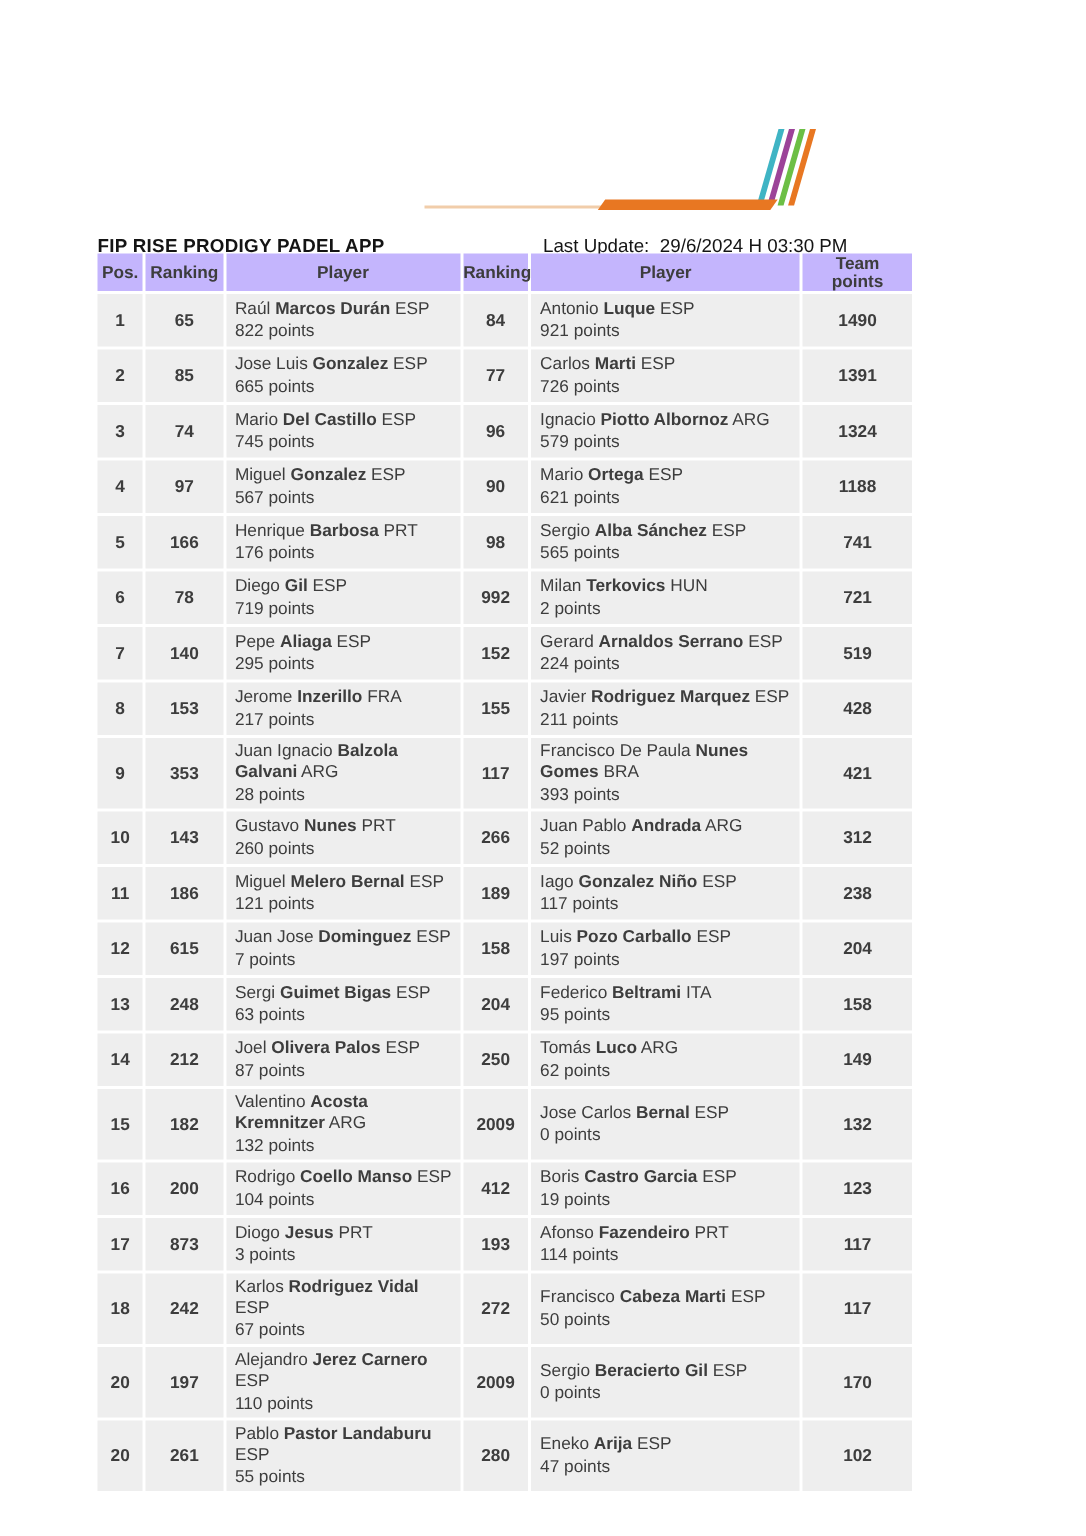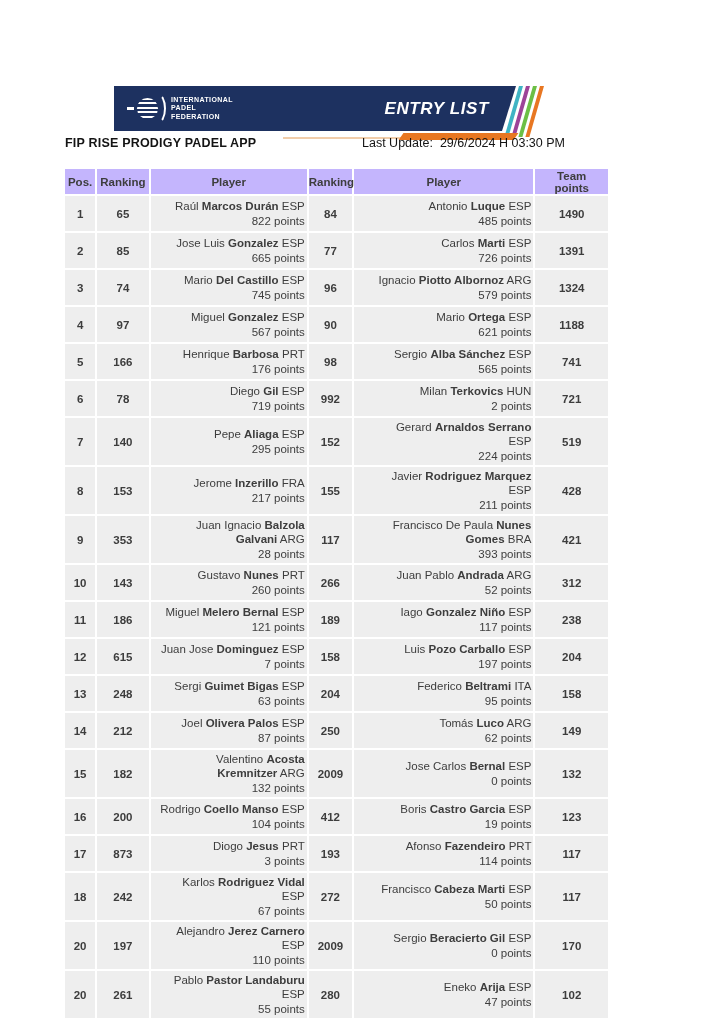--- a/index.html
+++ b/index.html
@@ -39,56 +39,43 @@
   .st-purple { background:#9c4398; }
   .st-green  { background:#6cbf45; }
   .st-orange { background:#e87722; }
 
   
   .u-thin  { position:absolute; left:283px; top:137px; width:125px; height:2px; background:#f1cdaa; }
   .u-block { position:absolute; left:401px; top:133px; width:115px; height:7px; background:#e87722;
     transform:skewX(-35deg); }
 
   
-  .title-row { position:absolute; left:65px; top:136px; width:545px; height:16px; }
+  .title-row { position:absolute; left:65px; top:157px; width:545px; height:16px; }
   .event-title { position:absolute; left:0; top:0; font-size:12.5px; font-weight:bold; color:#141414; letter-spacing:0.2px; }
   .last-update { position:absolute; left:297px; top:0; font-size:12.5px; color:#141414; }
   .last-update .lbl { margin-right:7px; }
 
   
   .tablewrap { position:absolute; left:63px; top:167px; width:547px; }
   table { width:100%; border-collapse:separate; border-spacing:2px; table-layout:fixed; font-size:11.5px; color:#3d3d3d; }
   thead td { background:#c4b5fd; font-weight:bold; text-align:center; vertical-align:middle; height:25px; line-height:12px; padding:0; }
   thead td.c-team-h { padding:0 9px; }
   tbody td { background:#eeeeee; vertical-align:middle; height:31px; padding:0; }
   td.c-pos, td.c-rank, td.c-team { text-align:center; font-weight:bold; }
-  td.c-player { text-align:right; padding:2px 2px 2px 6px; }
-  td.c-player.p2 { padding-left:18px; }
+  td.c-player { text-align:left; padding:2px 2px 2px 6px; }
+  td.c-player.p2 { }
   .pname { line-height:14px; }
   .pname .sur { font-weight:bold; }
   .ppts { line-height:14px; margin-top:1px; }
 </style>
 </head>
 <body>
 
 <div class="page">
 
-  <div class="banner">
-    <div class="logo">
-      <div class="ipf-dash"></div>
-      <div class="ipf-ball"></div>
-      <div class="ipf-arc"></div>
-      <div class="logo-text">
-        <span>INTERNATIONAL</span>
-        <span>PADEL</span>
-        <span>FEDERATION</span>
-      </div>
-    </div>
-    <div class="entry-list">ENTRY LIST</div>
-  </div>
   <div class="stripes">
     <span class="st-teal"></span>
     <span class="st-purple"></span>
     <span class="st-green"></span>
     <span class="st-orange"></span>
   </div>
   <div class="u-thin"></div>
   <div class="u-block"></div>
 
   <div class="title-row">
@@ -122,21 +109,21 @@
     <tr>
       <td class="c-pos">1</td>
       <td class="c-rank r1">65</td>
       <td class="c-player p1">
         <div class="pname"><span class="pre">Raúl</span> <span class="sur">Marcos Durán</span> <span class="cc">ESP</span></div>
         <div class="ppts">822 points</div>
       </td>
       <td class="c-rank r2">84</td>
       <td class="c-player p2">
         <div class="pname"><span class="pre">Antonio</span> <span class="sur">Luque</span> <span class="cc">ESP</span></div>
-        <div class="ppts">485 points</div>
+        <div class="ppts">921 points</div>
       </td>
       <td class="c-team">1490</td>
     </tr>
 
     <tr>
       <td class="c-pos">2</td>
       <td class="c-rank r1">85</td>
       <td class="c-player p1">
         <div class="pname"><span class="pre">Jose Luis</span> <span class="sur">Gonzalez</span> <span class="cc">ESP</span></div>
         <div class="ppts">665 points</div>

